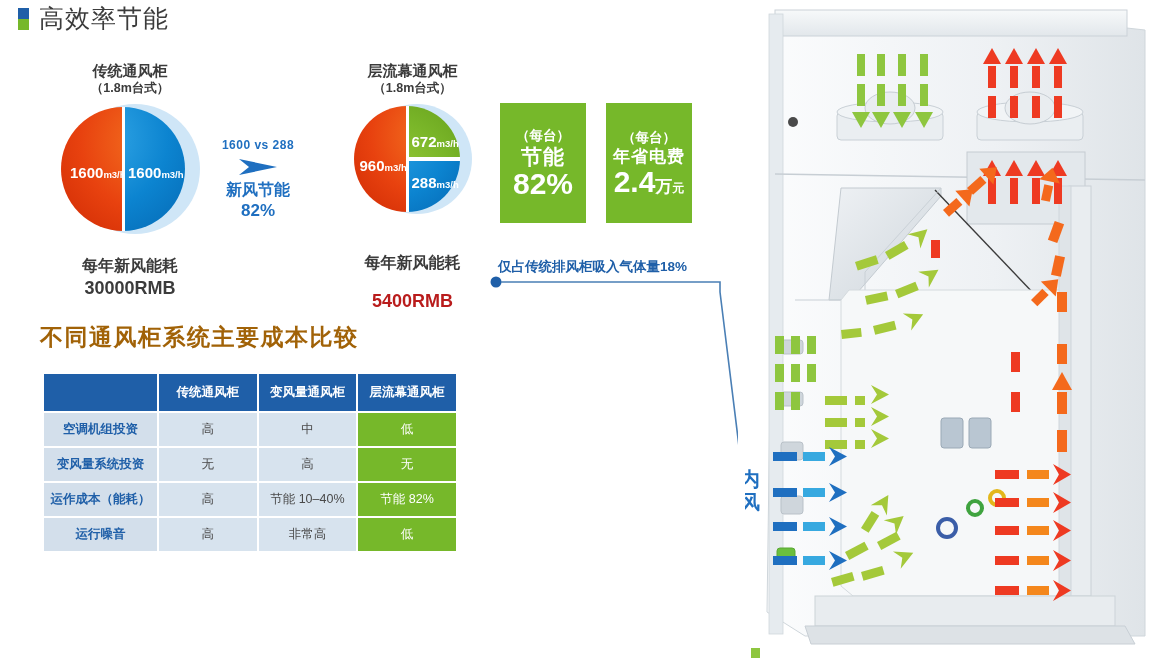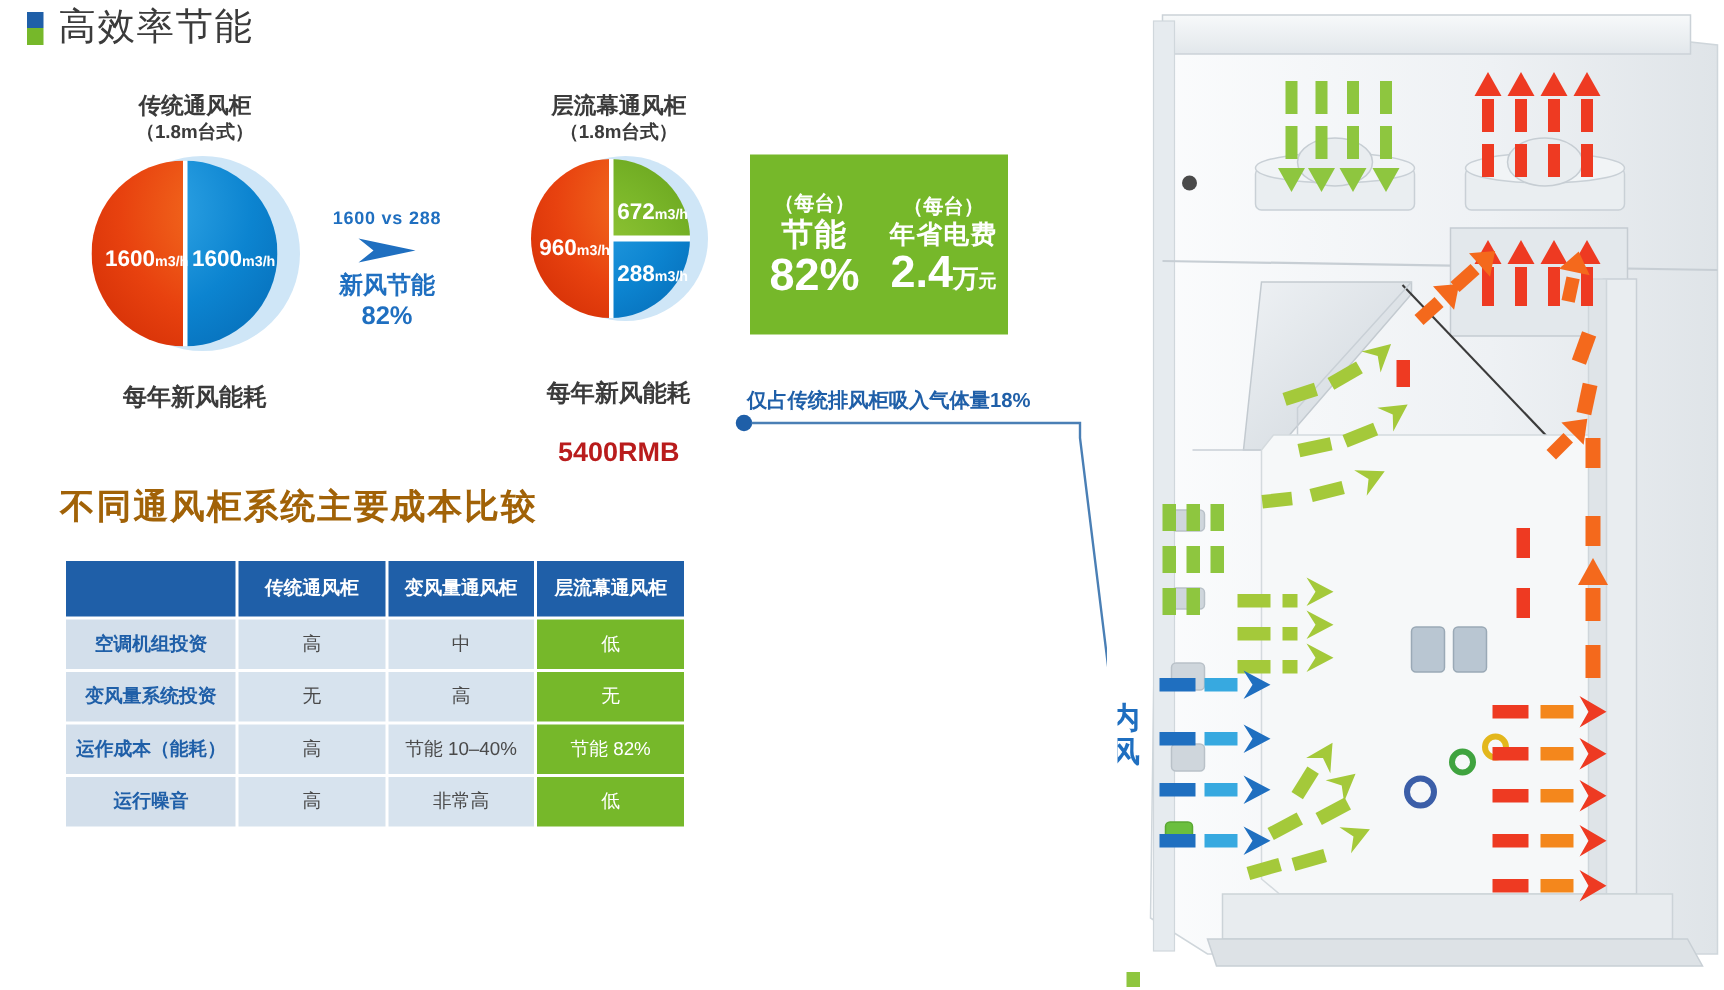--- a/index.html
+++ b/index.html
@@ -54,21 +54,21 @@
   .pie-label .num{font-size:15px;}
   .pie-label .unit{font-size:9.5px;font-weight:bold;}
 
   
   .mid-col{position:absolute;left:196px;top:138px;width:124px;text-align:center;color:#1f6fc0;}
   .mid-top{font-size:12px;font-weight:bold;letter-spacing:0.5px;}
   .mid-b1{font-size:16px;font-weight:bold;margin-top:2px;}
   .mid-b2{font-size:17px;font-weight:bold;}
 
   
-  .badges{position:absolute;left:500px;top:103px;display:flex;gap:0;}
+  .badges{position:absolute;left:500px;top:103px;display:flex;gap:20px;}
   .badge{background:#76b82a;color:#ffffff;text-align:center;
          width:86px;height:120px;display:flex;flex-direction:column;
          align-items:center;justify-content:center;}
   .badge .bt{font-size:13.5px;font-weight:bold;margin-bottom:1px;}
   .badge .bm{font-size:21px;font-weight:bold;letter-spacing:1px;line-height:1.05;}
   .badge .bb{font-size:30px;font-weight:bold;line-height:1.05;white-space:nowrap;}
   .badge .bb .sm{font-size:17px;}
   .badge .bb .xs{font-size:12px;}
 
   
@@ -136,20 +136,21 @@
         <div class="pie-label" style="left:9px;top:60px;">
           <span class="num">1600</span><span class="unit">m3/h</span>
         </div>
         <div class="pie-label" style="left:67px;top:60px;">
           <span class="num">1600</span><span class="unit">m3/h</span>
         </div>
       </div>
 
       <div class="pie-caption-bot" style="margin-top:22px;">
         <div class="b1">每年新风能耗</div>
+        <div class="b2" style="color:#3b3b3b;">30000RMB</div>
       </div>
     </div>
 
     <div class="mid-col">
       <div class="mid-top">1600 vs 288</div>
       <div style="margin:4px auto 2px auto;width:46px;height:22px;">
         <svg width="46" height="22" viewBox="0 0 46 22">
           <path d="M4 3 L42 11 L4 19 L14 11 Z" fill="#1f6fc0"></path>
         </svg>
       </div>

